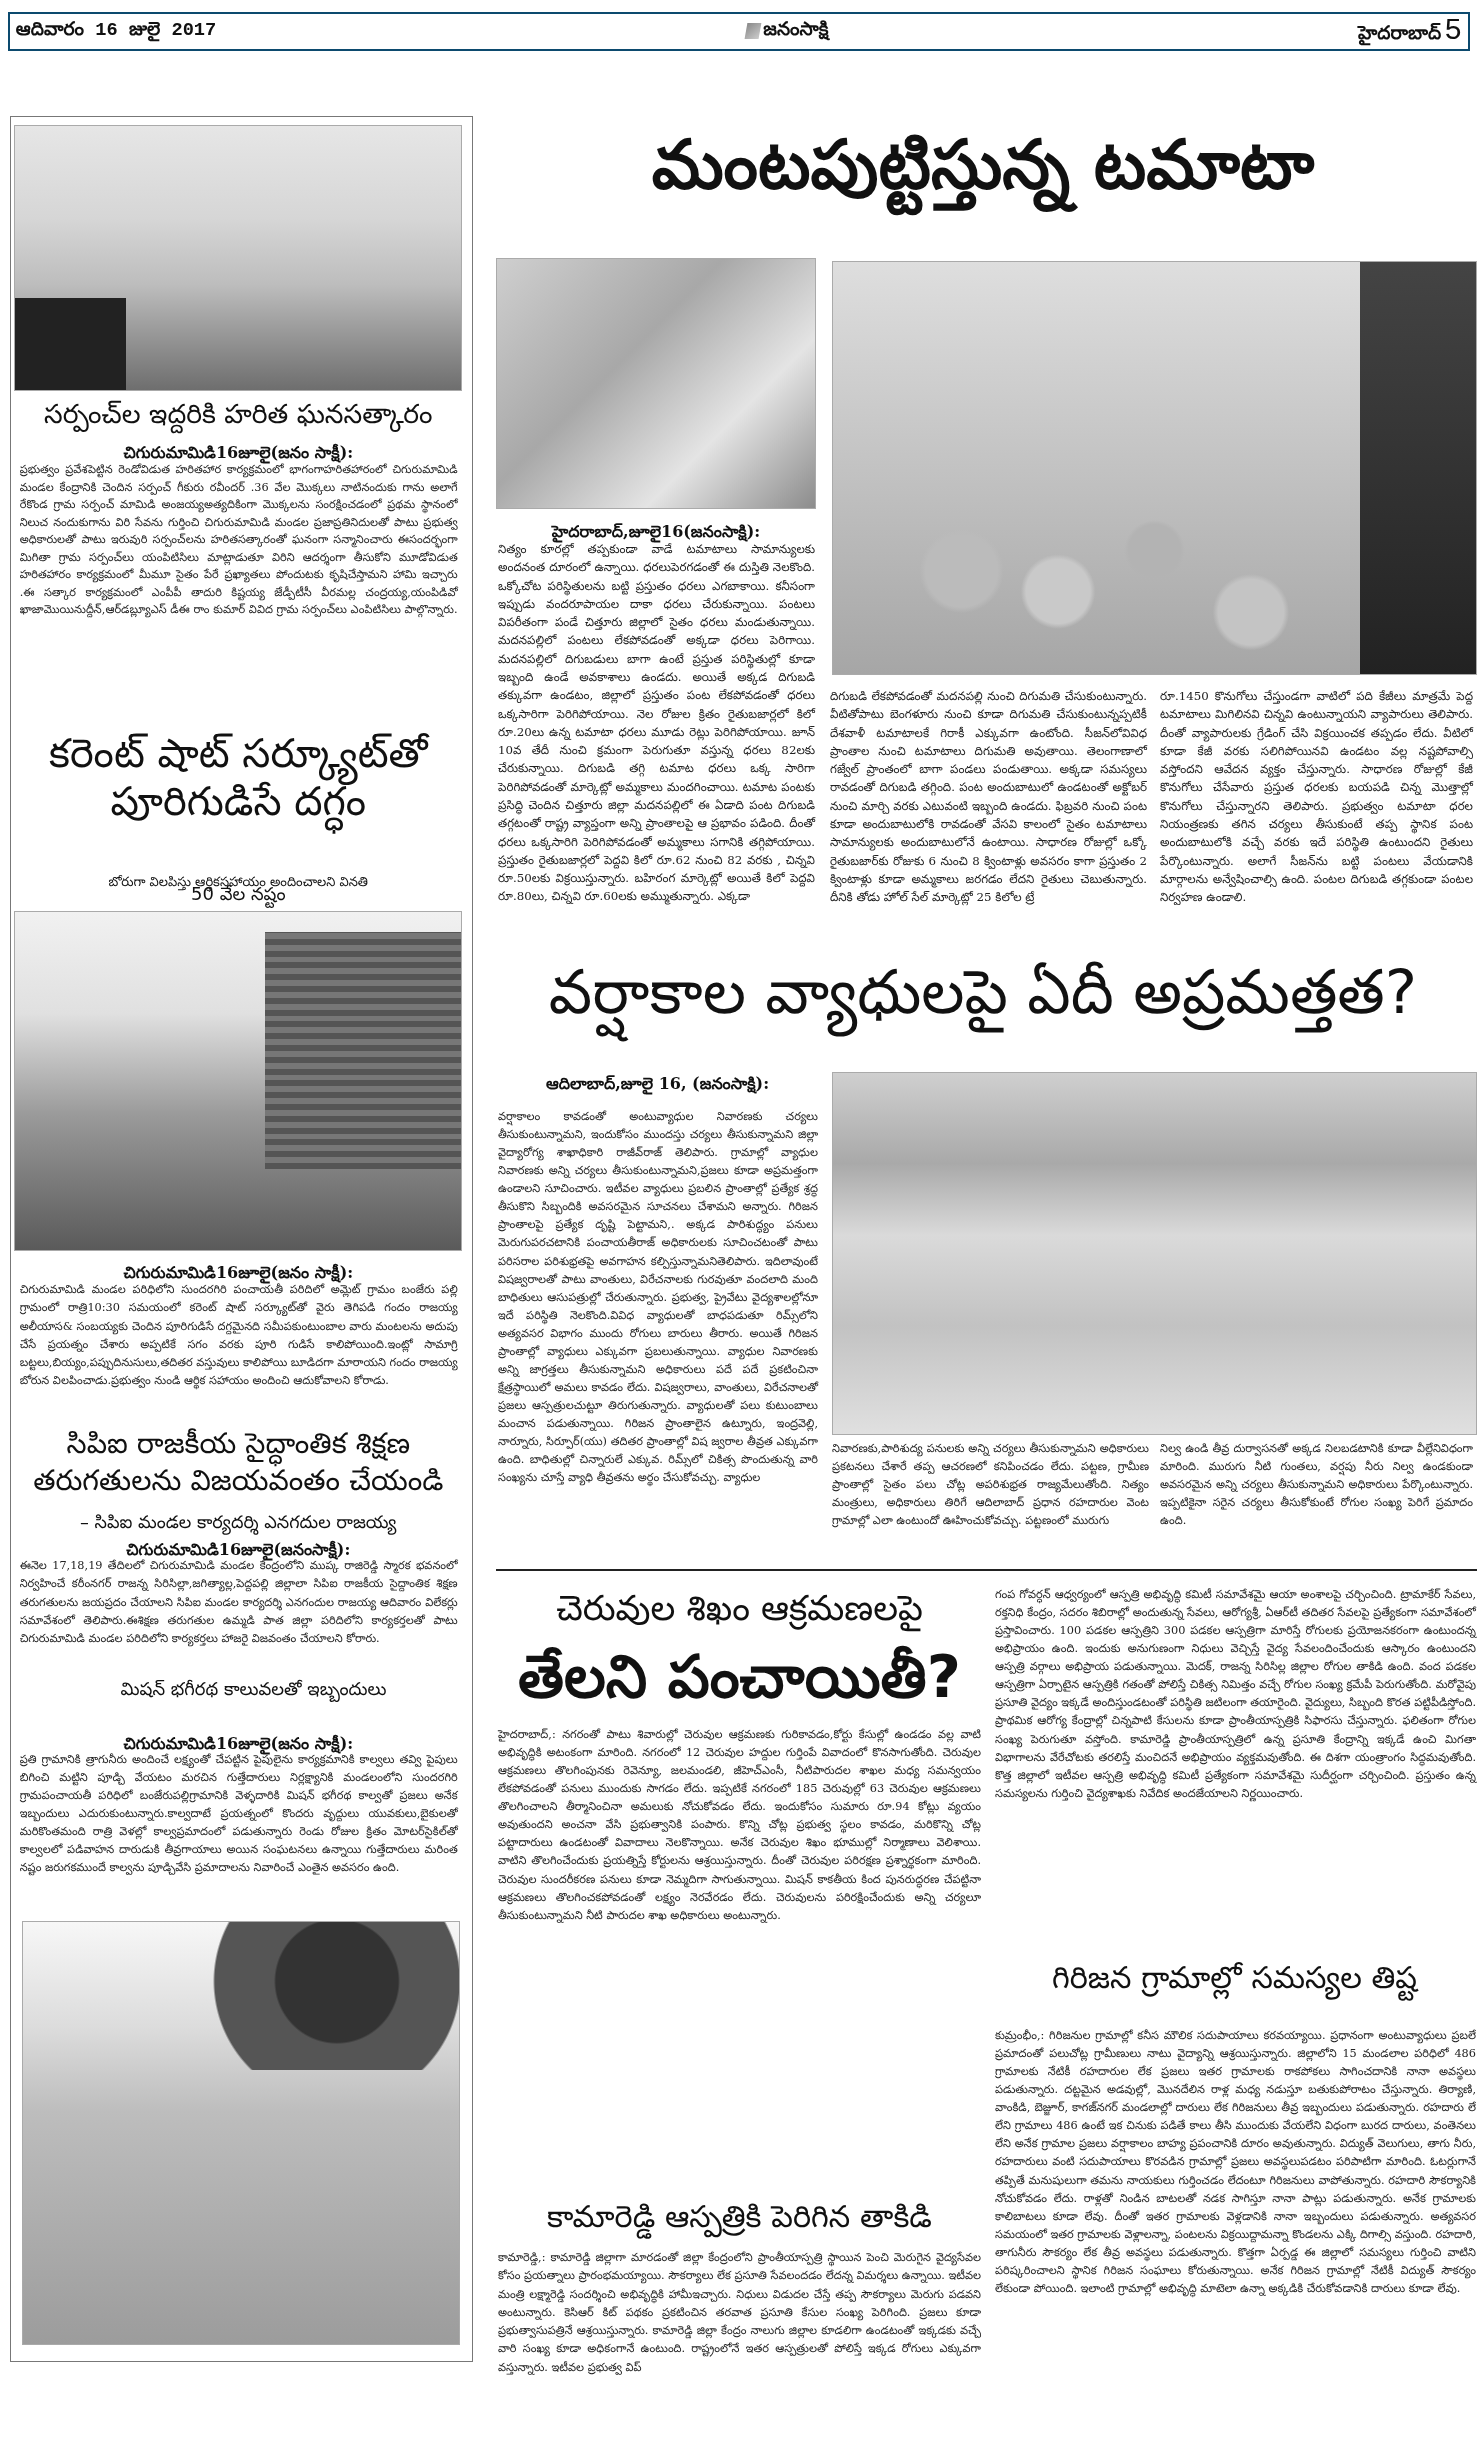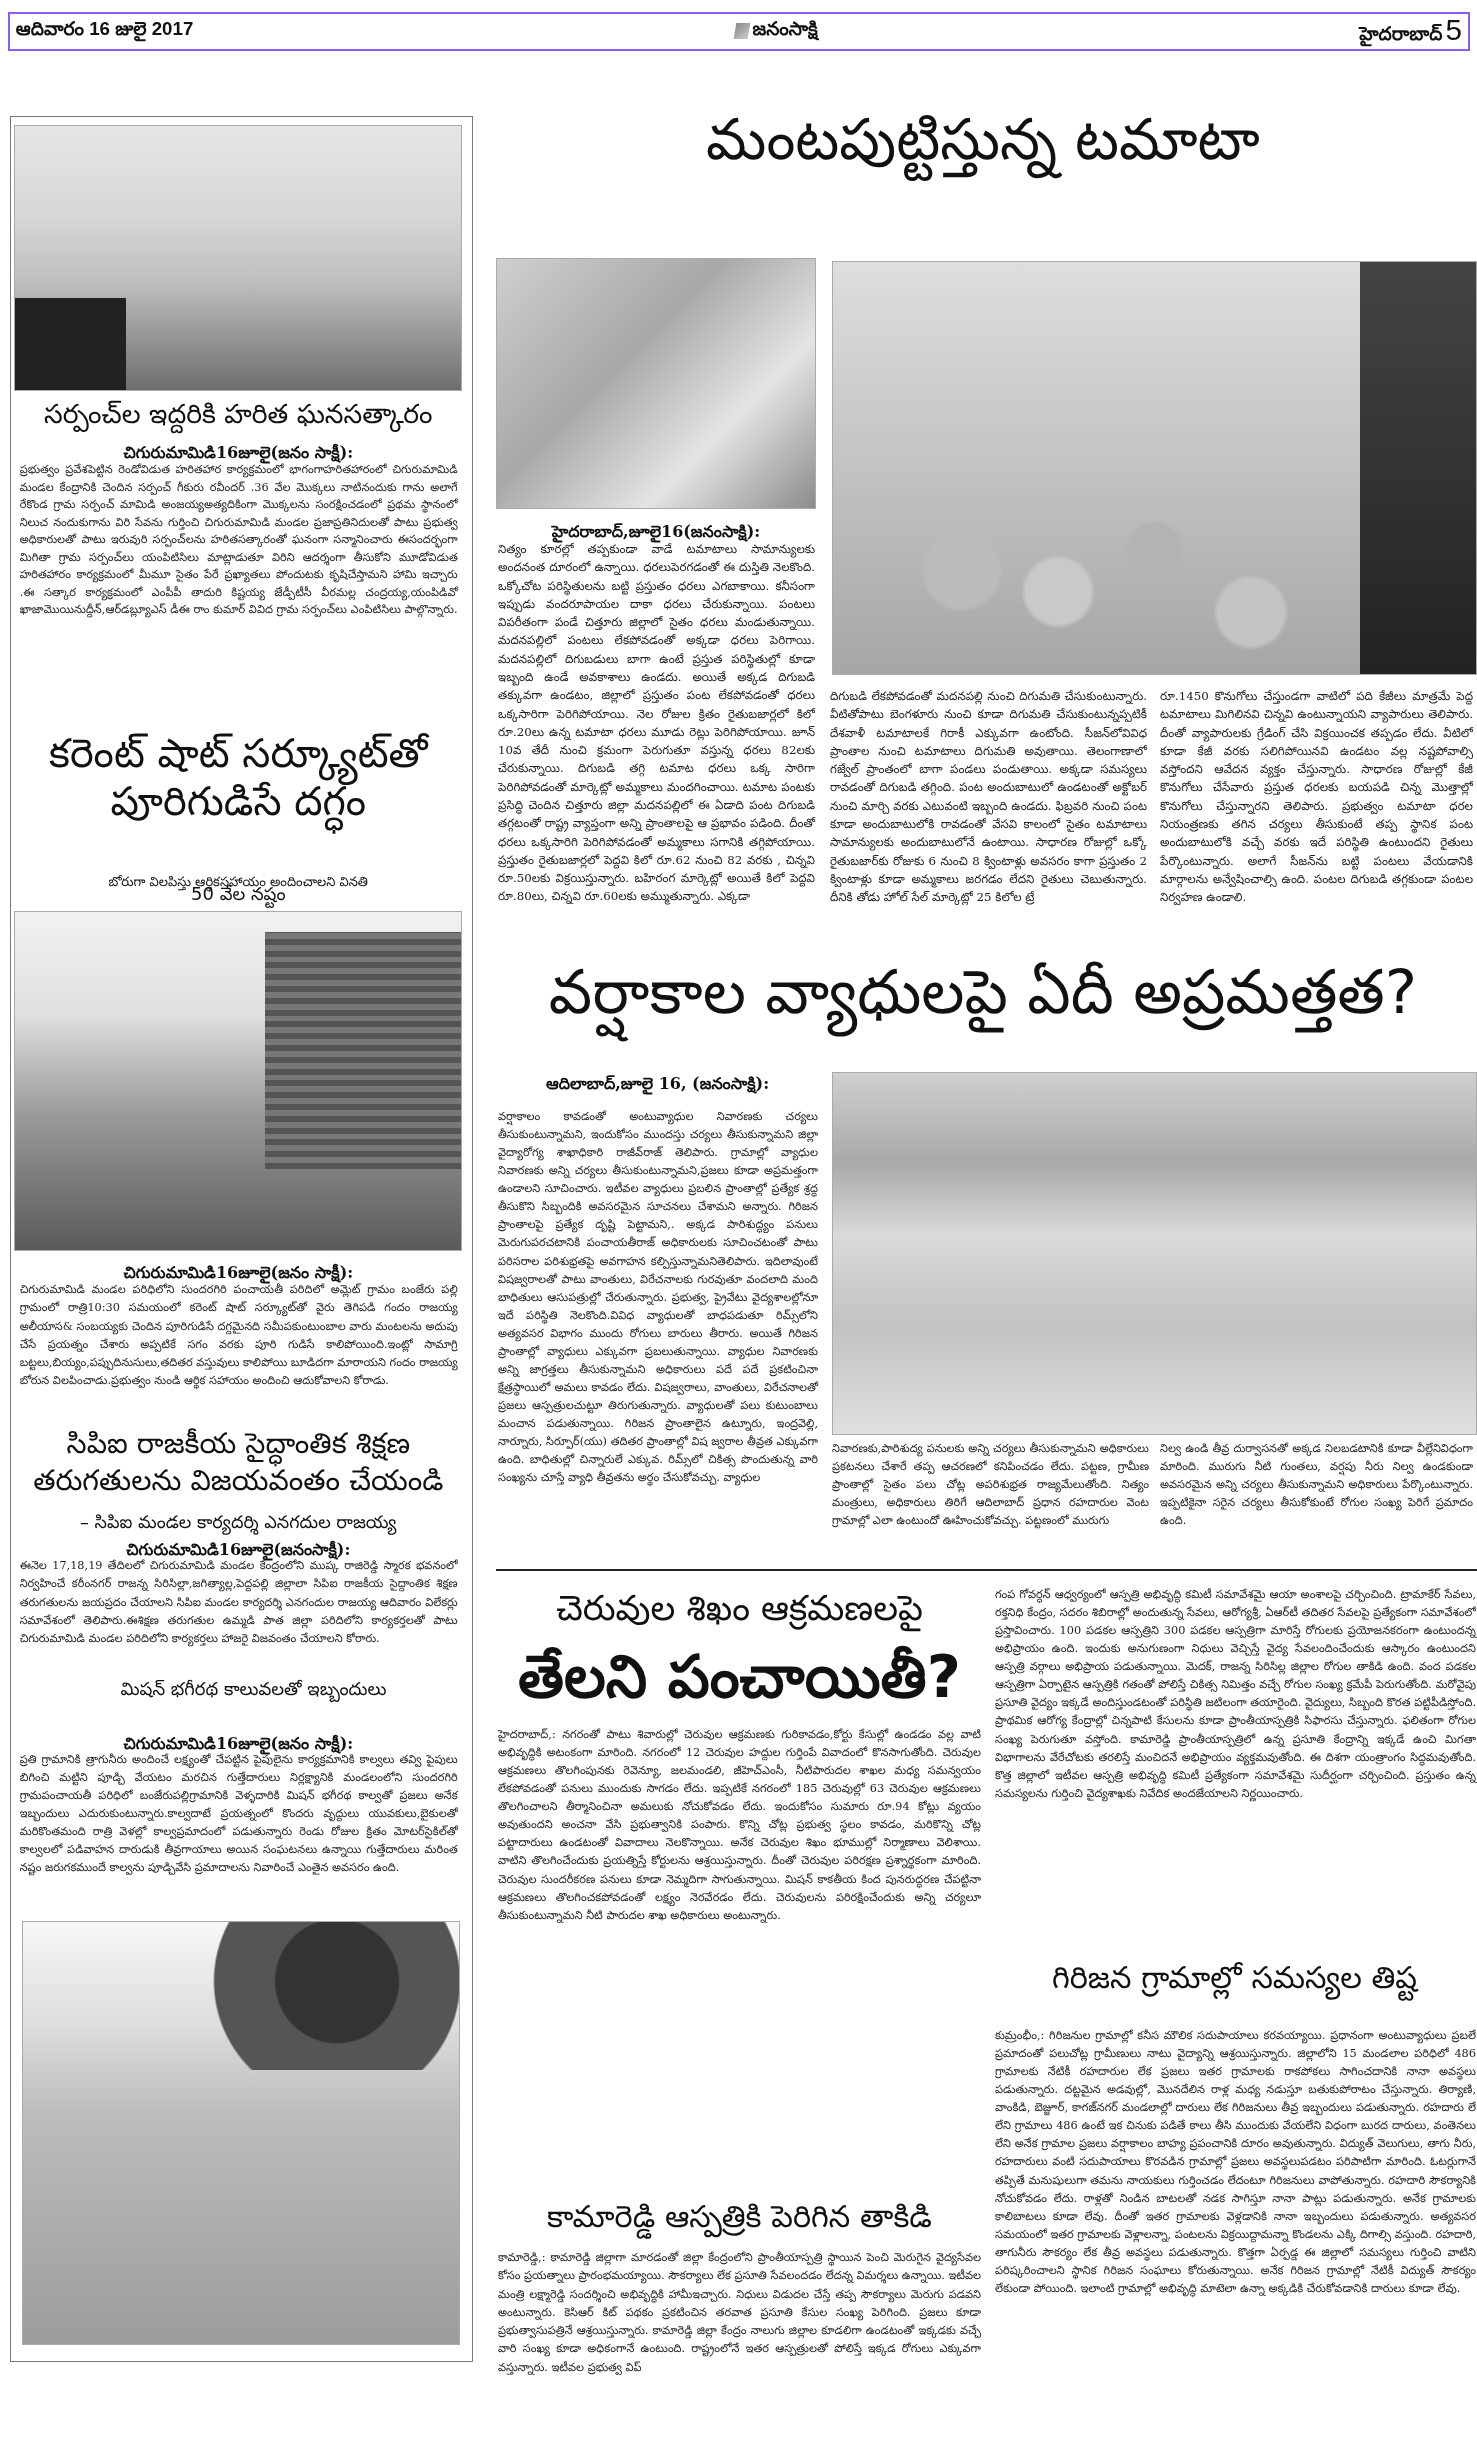--- a/index.html
+++ b/index.html
@@ -1,18 +1,18 @@
 <!DOCTYPE html>
 <html><head>
 <meta charset="utf-8">
 <style>
   html, body { margin: 0; padding: 0; background: #ffffff; }
   body { width: 1478px; height: 2463px; position: relative; overflow: hidden; font-family: "DejaVu Sans", sans-serif; color: #111; }
   .abs { position: absolute; }
-  .masthead { left: 7.9px; top: 11.8px; width: 1462px; height: 39px; border: 2px solid #8b5cf6; box-sizing: border-box; display: flex; align-items: center; justify-content: space-between; padding: 0 5.9px; font-family: Liberation Sans, sans-serif; }
+  .masthead { left: 7.9px; top: 11.8px; width: 1462px; height: 39px; border: 2px solid #0c4a6e; box-sizing: border-box; display: flex; align-items: center; justify-content: space-between; padding: 0 5.9px; font-family: Liberation Mono, monospace; }
   .mh-date { font-size: 18.7px; font-weight: bold; }
   .mh-brand { font-size: 18.7px; font-weight: bold; display: flex; align-items: center; gap: 3.9px; }
   .mh-brand .logo-mark { width: 13.8px; height: 15.8px; background: linear-gradient(135deg,#888,#ccc); display: inline-block; transform: skewX(-10deg); }
   .mh-right { font-size: 18.7px; font-weight: bold; }
   .mh-right .pg { font-size: 29.6px; font-weight: normal; margin-left: 3px; }
 
   .leftcol { left: 9.9px; top: 116px; width: 463px; height: 2246px; border: 1px solid #777; box-sizing: border-box; }
 
   .photo { background: #999; border: 1px solid #aaa; box-sizing: border-box; overflow: hidden; }
   .ph-meeting { background: linear-gradient(180deg,#e6e6e6 0%, #d6d6d6 35%, #bdbdbd 60%, #6e6e6e 100%); }
@@ -62,21 +62,21 @@
 <div class="abs hl" style="left:15.8px; top:1425px; width:445px; font-size:28.6px; line-height:1.3;">సిపిఐ రాజకీయ సైద్ధాంతిక శిక్షణ తరుగతులను విజయవంతం చేయండి</div>
 <div class="abs hl" style="left:15.8px; top:1512px; width:445px; font-size:17.7px;text-align:center;">– సిపిఐ మండల కార్యదర్శి ఎనగదుల రాజయ్య</div>
 <div class="abs dateline" style="left:15.8px; top:1540px; width:445px;">చిగురుమామిడి16జూలై(జనంసాక్షీ):</div>
 <div class="abs body" style="left:19.7px; top:1557px; width:438px; font-size:11.3px; line-height:1.62;">ఈనెల 17,18,19 తేదిలలో చిగురుమామిడి మండల కేంద్రంలోని ముప్క రాజిరెడ్డి స్మారక భవనంలో నిర్వహించే కరీంనగర్ రాజన్న సిరిసిల్లా,జగిత్యాల్ల,పెద్దపల్లి జిల్లాలా సిపిఐ రాజకీయ సైద్దాంతిక శిక్షణ తరుగతులను జయప్రదం చేయాలని సిపిఐ మండల కార్యదర్శి ఎనగందుల రాజయ్య ఆదివారం విలేకర్లు సమావేశంలో తెలిపారు.ఈశిక్షణ తరుగతుల ఉమ్మడి పాత జిల్లా పరిదిలోని కార్యకర్తలతో పాటు చిగురుమామిడి మండల పరిదిలోని కార్యకర్తలు హాజరై విజవంతం చేయాలని కోరారు.</div>
 
 <div class="abs hl" style="left:31px; top:1679px; width:445px; font-size:18px;">మిషన్ భగీరథ కాలువలతో ఇబ్బందులు</div>
 <div class="abs dateline" style="left:15.8px; top:1734px; width:445px;">చిగురుమామిడి16జూలై(జనం సాక్షీ):</div>
 <div class="abs body" style="left:19.7px; top:1751px; width:438px; font-size:11.3px; line-height:1.6;">ప్రతి గ్రామానికి త్రాగునీరు అందించే లక్ష్యంతో చేపట్టిన పైపులైను కార్యక్రమానికి కాల్వలు తవ్వి పైపులు బిగించి మట్టిని పూడ్చి వేయటం మరచిన గుత్తేదారులు నిర్లక్ష్యానికి మండలంలోని సుందరగిరి గ్రామపంచాయతీ పరిధిలో బంజేరుపల్లిగ్రామానికి వెళ్ళదారికి మిషన్ భగీరథ కాల్వతో ప్రజలు అనేక ఇబ్బందులు ఎదురుకుంటున్నారు.కాల్వదాటే ప్రయత్నంలో కొందరు వృద్దులు యువకులు,బైకులతో మరికొంతమంది రాత్రి వెళల్లో కాల్వప్రమాదంలో పడుతున్నారు రెండు రోజుల క్రితం మోటర్‌సైకిల్‌తో కాల్వలలో పడివాహన దారుడుకి తీవ్రగాయాలు అయిన సంఘటనలు ఉన్నాయి గుత్తేదారులు మరింత నష్టం జరుగకముందే కాల్వను పూడ్చివేసి ప్రమాదాలను నివారించే ఎంతైన అవసరం ఉంది.</div>
 <div class="abs photo ph-road" style="left:21.7px; top:1921px; width:438px; height:424px;"></div>
 
-<div class="abs hl" style="left:493px; top:108px; width:980px; font-size:57px; font-weight:normal; line-height:1.1;">మంటపుట్టిస్తున్న టమాటా</div>
+<div class="abs hl" style="left:493px; top:128px; width:980px; font-size:68px; font-weight:bold; line-height:1.1;">మంటపుట్టిస్తున్న టమాటా</div>
 <div class="abs photo ph-money" style="left:496px; top:258px; width:320px; height:251px;"></div>
 <div class="abs photo ph-tomato" style="left:832px; top:261px; width:645px; height:414px;"></div>
 
 <div class="abs dateline" style="left:496px; top:522px; width:320px;">హైదరాబాద్,జూలై16(జనంసాక్షి):</div>
 <div class="abs body" style="left:498px; top:540px; width:317px; font-size:11.8px; line-height:1.55;">నిత్యం కూరల్లో తప్పకుండా వాడే టమాటాలు సామాన్యులకు అందనంత దూరంలో ఉన్నాయి. ధరలుపెరగడంతో ఈ దుస్తితి నెలకొంది. ఒక్కోచోట పరిస్థితులను బట్టి ప్రస్తుతం ధరలు ఎగబాకాయి. కనీసంగా ఇప్పుడు వందరూపాయల దాకా ధరలు చేరుకున్నాయి. పంటలు విపరీతంగా పండే చిత్తూరు జిల్లాలో సైతం ధరలు మండుతున్నాయి. మదనపల్లిలో పంటలు లేకపోవడంతో అక్కడా ధరలు పెరిగాయి. మదనపల్లిలో దిగుబడులు బాగా ఉంటే ప్రస్తుత పరిస్థితుల్లో కూడా ఇబ్బంది ఉండే అవకాశాలు ఉండదు. అయితే అక్కడ దిగుబడి తక్కువగా ఉండటం, జిల్లాలో ప్రస్తుతం పంట లేకపోవడంతో ధరలు ఒక్కసారిగా పెరిగిపోయాయి. నెల రోజుల క్రితం రైతుబజార్లలో కిలో రూ.20లు ఉన్న టమాటా ధరలు మూడు రెట్లు పెరిగిపోయాయి. జూన్ 10వ తేదీ నుంచి క్రమంగా పెరుగుతూ వస్తున్న ధరలు 82లకు చేరుకున్నాయి. దిగుబడి తగ్గి టమాట ధరలు ఒక్క సారిగా పెరిగిపోవడంతో మార్కెట్లో అమ్మకాలు మందగించాయి. టమాట పంటకు ప్రసిద్ధి చెందిన చిత్తూరు జిల్లా మదనపల్లిలో ఈ ఏడాది పంట దిగుబడి తగ్గటంతో రాష్ట్ర వ్యాప్తంగా అన్ని ప్రాంతాలపై ఆ ప్రభావం పడింది. దీంతో ధరలు ఒక్కసారిగి పెరిగిపోవడంతో అమ్మకాలు సగానికి తగ్గిపోయాయి. ప్రస్తుతం రైతుబజార్లలో పెద్దవి కిలో రూ.62 నుంచి 82 వరకు , చిన్నవి రూ.50లకు విక్రయిస్తున్నారు. బహిరంగ మార్కెట్లో అయితే కిలో పెద్దవి రూ.80లు, చిన్నవి రూ.60లకు అమ్ముతున్నారు. ఎక్కడా</div>
 <div class="abs body" style="left:830px; top:687px; width:317px; font-size:11.8px; line-height:1.55;">దిగుబడి లేకపోవడంతో మదనపల్లి నుంచి దిగుమతి చేసుకుంటున్నారు. వీటితోపాటు బెంగళూరు నుంచి కూడా దిగుమతి చేసుకుంటున్నప్పటికీ దేశవాళీ టమాటాలకే గిరాకీ ఎక్కువగా ఉంటోంది. సీజన్‌లోవివిధ ప్రాంతాల నుంచి టమాటాలు దిగుమతి అవుతాయి. తెలంగాణాలో గజ్వేల్ ప్రాంతంలో బాగా పండలు పండుతాయి. అక్కడా సమస్యలు రావడంతో దిగుబడి తగ్గింది. పంట అందుబాటులో ఉండటంతో అక్టోబర్ నుంచి మార్చి వరకు ఎటువంటి ఇబ్బంది ఉండదు. ఫిబ్రవరి నుంచి పంట కూడా అందుబాటులోకి రావడంతో వేసవి కాలంలో సైతం టమాటాలు సామాన్యులకు అందుబాటులోనే ఉంటాయి. సాధారణ రోజుల్లో ఒక్కో రైతుబజార్‌కు రోజుకు 6 నుంచి 8 క్వింటాళ్లు అవసరం కాగా ప్రస్తుతం 2 క్వింటాళ్లు కూడా అమ్మకాలు జరగడం లేదని రైతులు చెబుతున్నారు. దీనికి తోడు హోల్ సేల్ మార్కెట్లో 25 కిలోల ట్రే</div>
 <div class="abs body" style="left:1160px; top:687px; width:313px; font-size:11.8px; line-height:1.55;">రూ.1450 కొనుగోలు చేస్తుండగా వాటిలో పది కేజీలు మాత్రమే పెద్ద టమాటాలు మిగిలినవి చిన్నవి ఉంటున్నాయని వ్యాపారులు తెలిపారు. దీంతో వ్యాపారులకు గ్రేడింగ్ చేసి విక్రయించక తప్పడం లేదు. వీటిలో కూడా కేజీ వరకు సలిగిపోయినవి ఉండటం వల్ల నష్టపోవాల్సి వస్తోందని ఆవేదన వ్యక్తం చేస్తున్నారు. సాధారణ రోజుల్లో కేజీ కొనుగోలు చేసేవారు ప్రస్తుత ధరలకు బయపడి చిన్న మొత్తాల్లో కొనుగోలు చేస్తున్నారని తెలిపారు. ప్రభుత్వం టమాటా ధరల నియంత్రణకు తగిన చర్యలు తీసుకుంటే తప్ప స్థానిక పంట అందుబాటులోకి వచ్చే వరకు ఇదే పరిస్థితి ఉంటుందని రైతులు పేర్కొంటున్నారు. అలాగే సీజన్‌ను బట్టి పంటలు వేయడానికి మార్గాలను అన్వేషించాల్సి ఉంది. పంటల దిగుబడి తగ్గకుండా పంటల నిర్వహణ ఉండాలి.</div>
 
 <div class="abs hl" style="left:493px; top:957px; width:980px; font-size:61px; line-height:1.15;">వర్షాకాల వ్యాధులపై ఏదీ అప్రమత్తత?</div>
 <div class="abs dateline" style="left:496px; top:1072px; width:323px; line-height:1.5;">ఆదిలాబాద్,జూలై 16, (జనంసాక్షి):</div>

